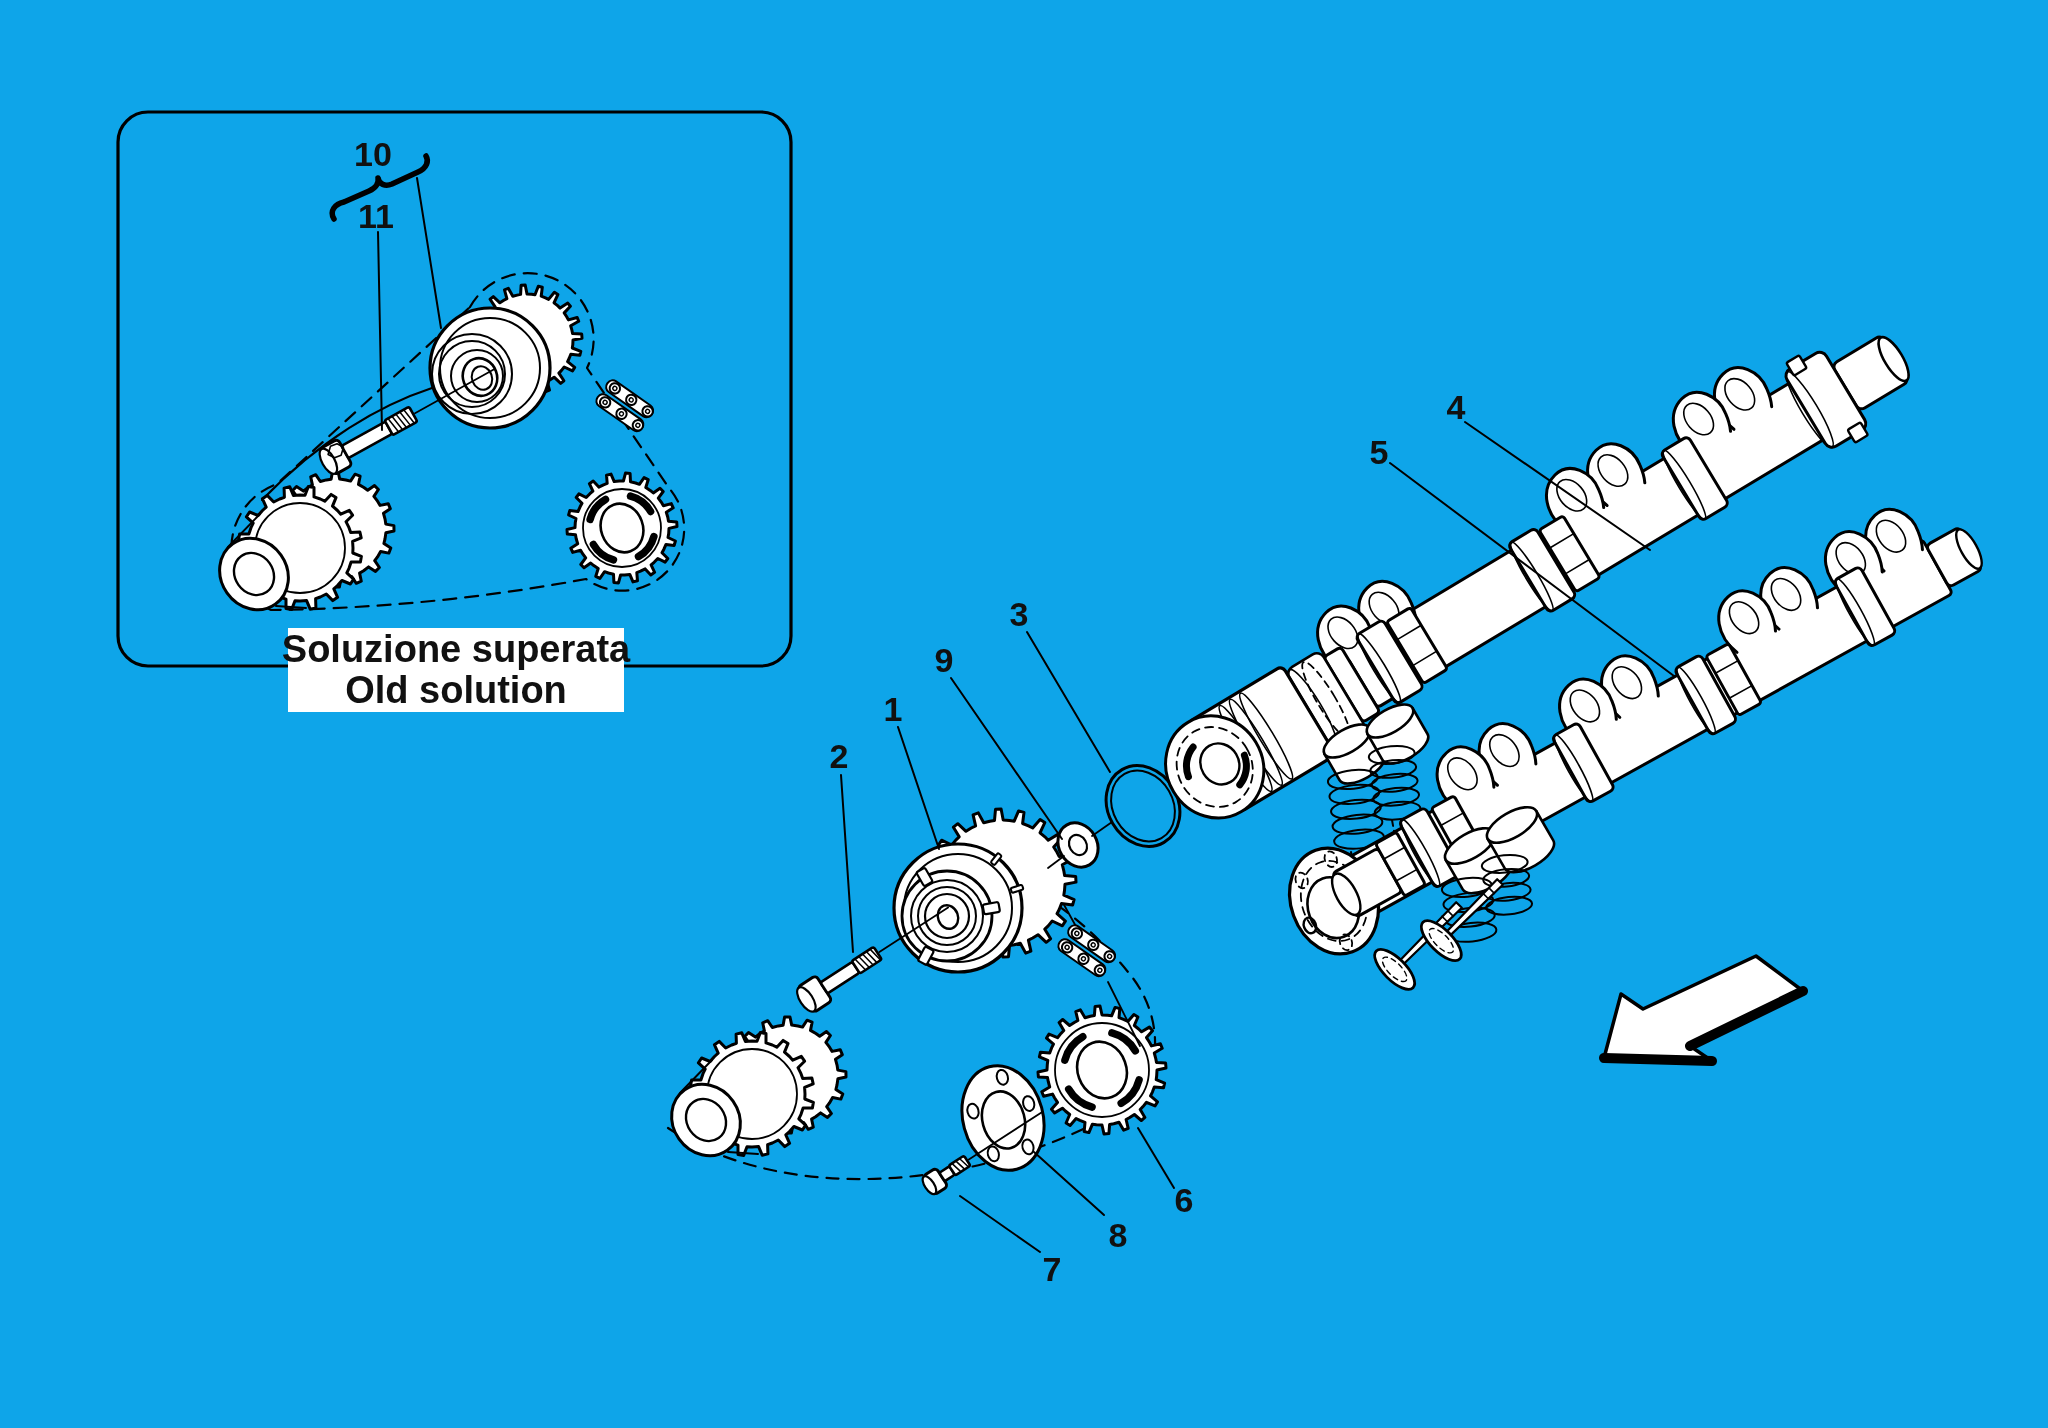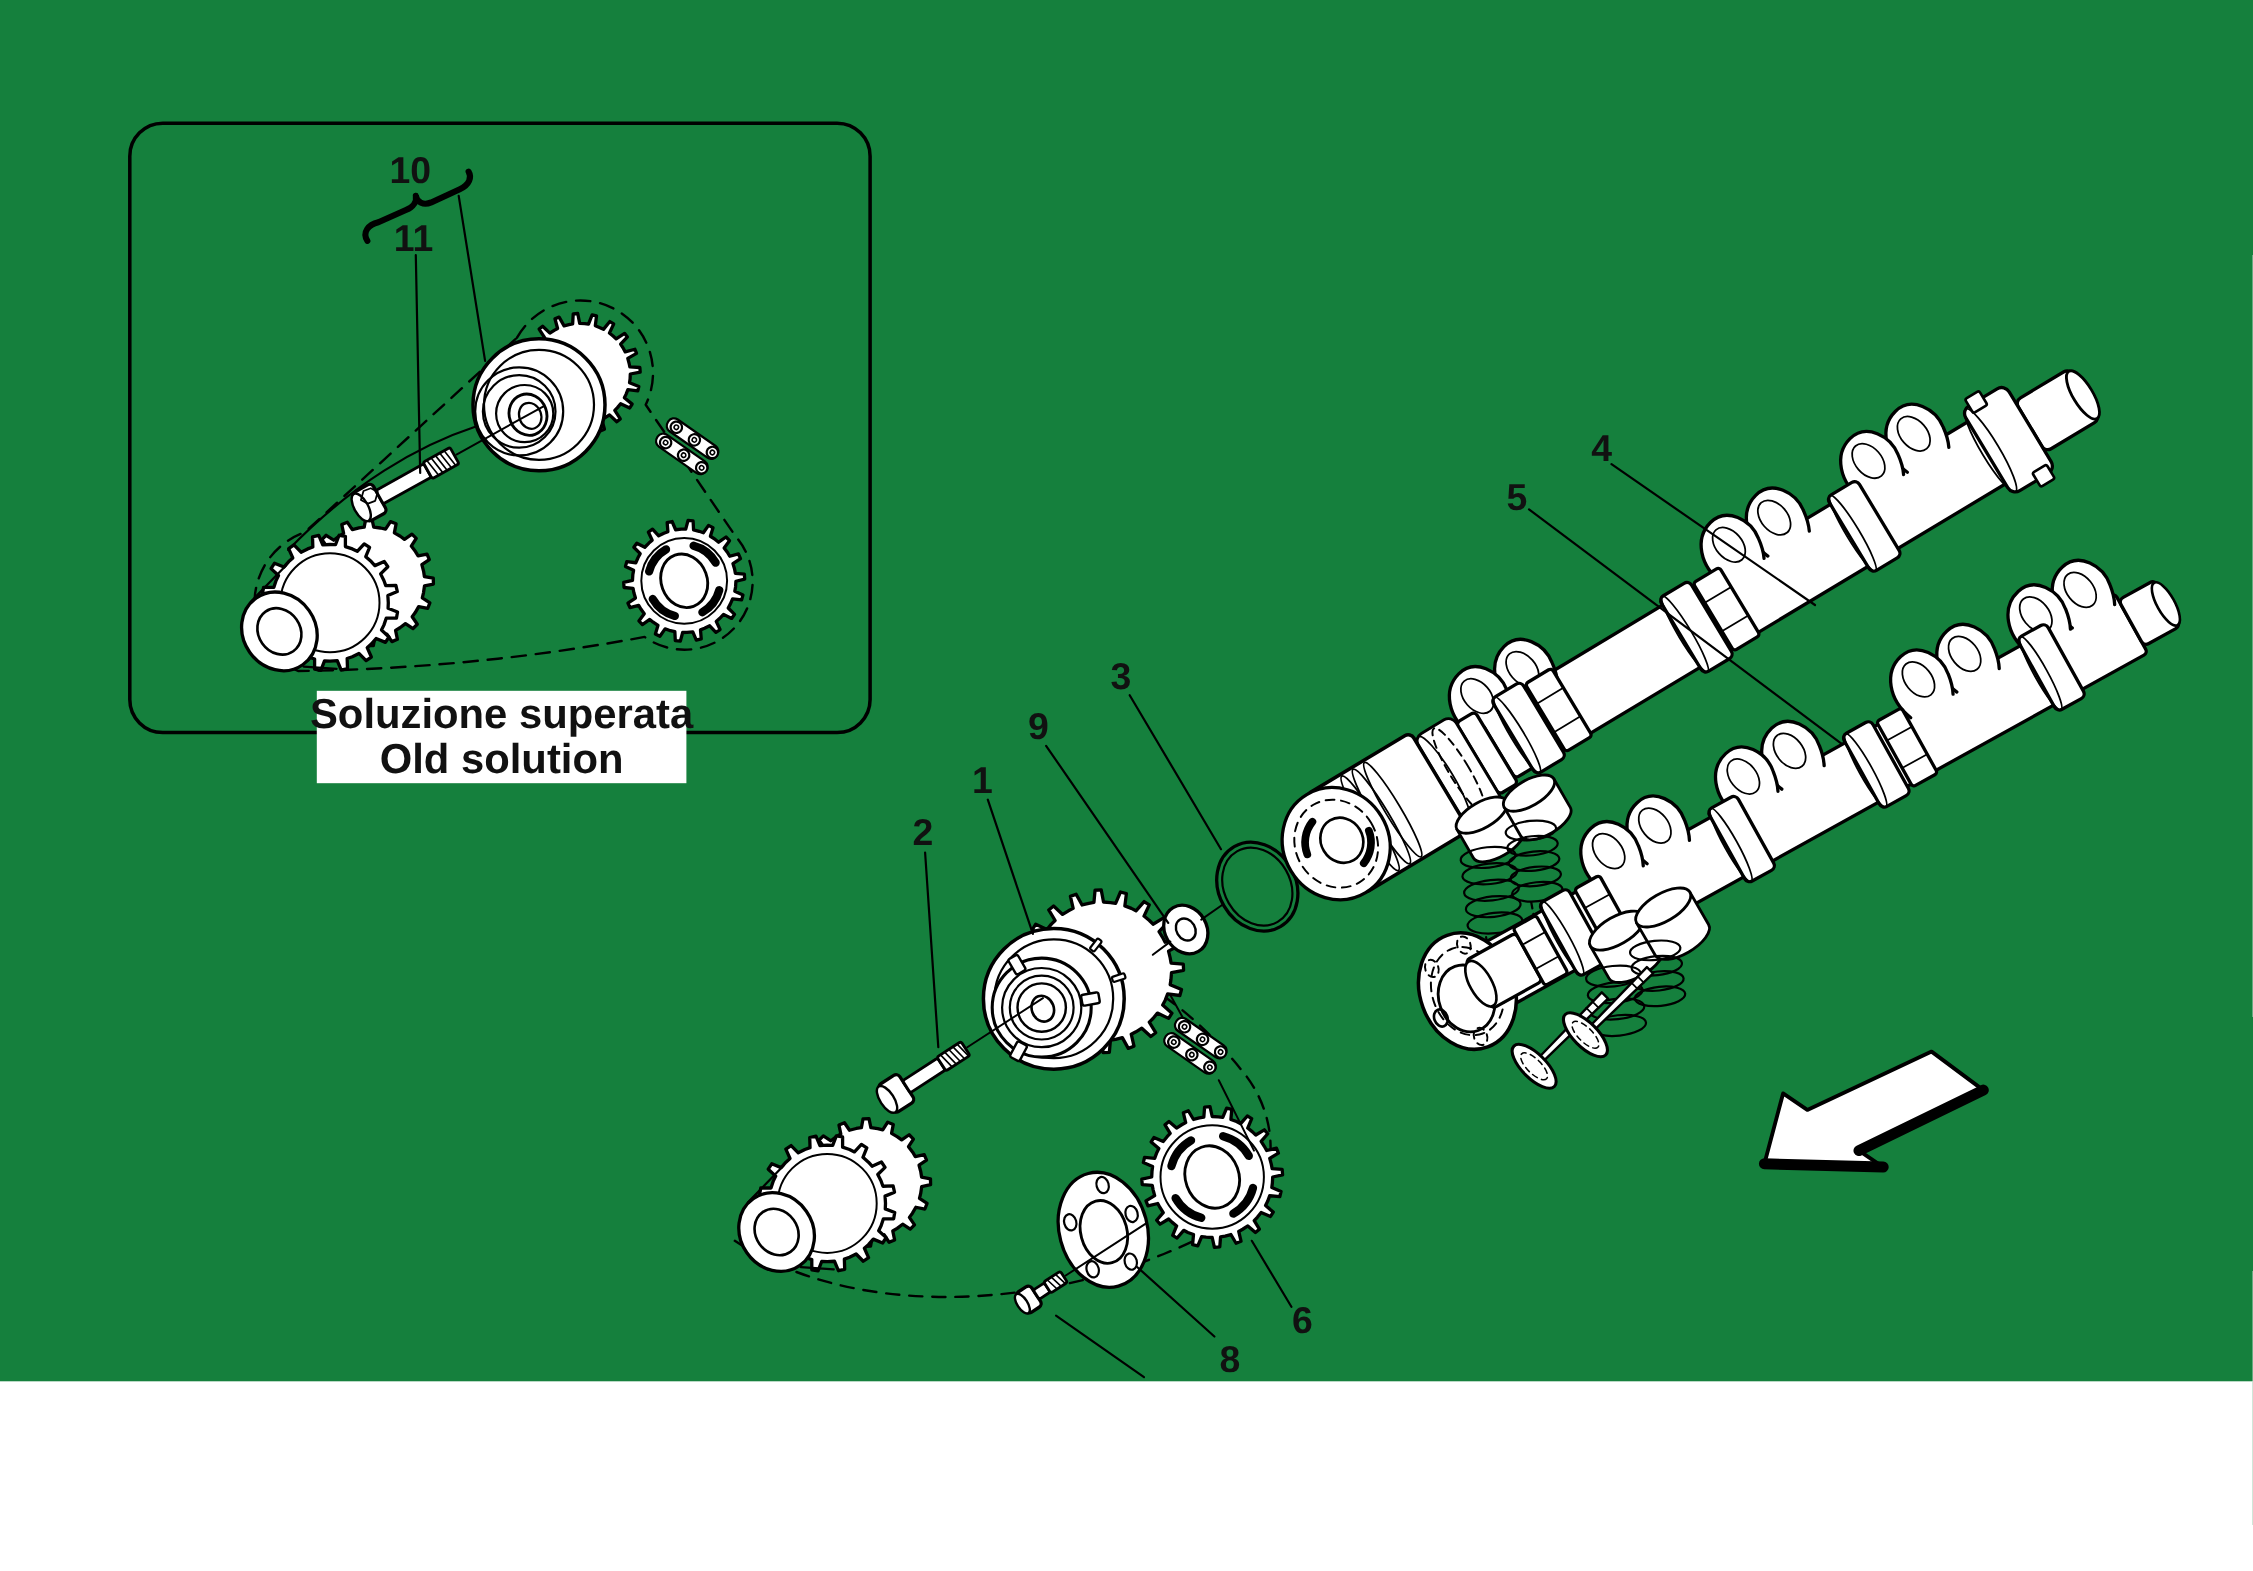--- a/index.html
+++ b/index.html
@@ -1,16 +1,16 @@
 <!DOCTYPE html>
 <html><head>
 <meta charset="utf-8">
 <style>
   html,body{margin:0;padding:0;background:#fff;}
-  .stage{width:2048px;height:1256px;position:relative;background:#15803d;font-family:"Liberation Sans",sans-serif;}
+  .stage{width:2048px;height:1428px;position:relative;background:#0ea5e9;font-family:"Liberation Sans",sans-serif;}
   svg{display:block;}
   .callout{font:700 34px "Liberation Sans",sans-serif;fill:#111;stroke:none;text-anchor:middle;}
   .caption{font:700 38px "Liberation Sans",sans-serif;fill:#111;stroke:none;text-anchor:middle;}
 </style>
 </head>
 <body>
 
 <div class="stage">
 <svg width="2048" height="1428" viewBox="0 0 2048 1428">
   <g id="scene" stroke="#000" fill="none" stroke-width="3" stroke-linecap="round" stroke-linejoin="round">

